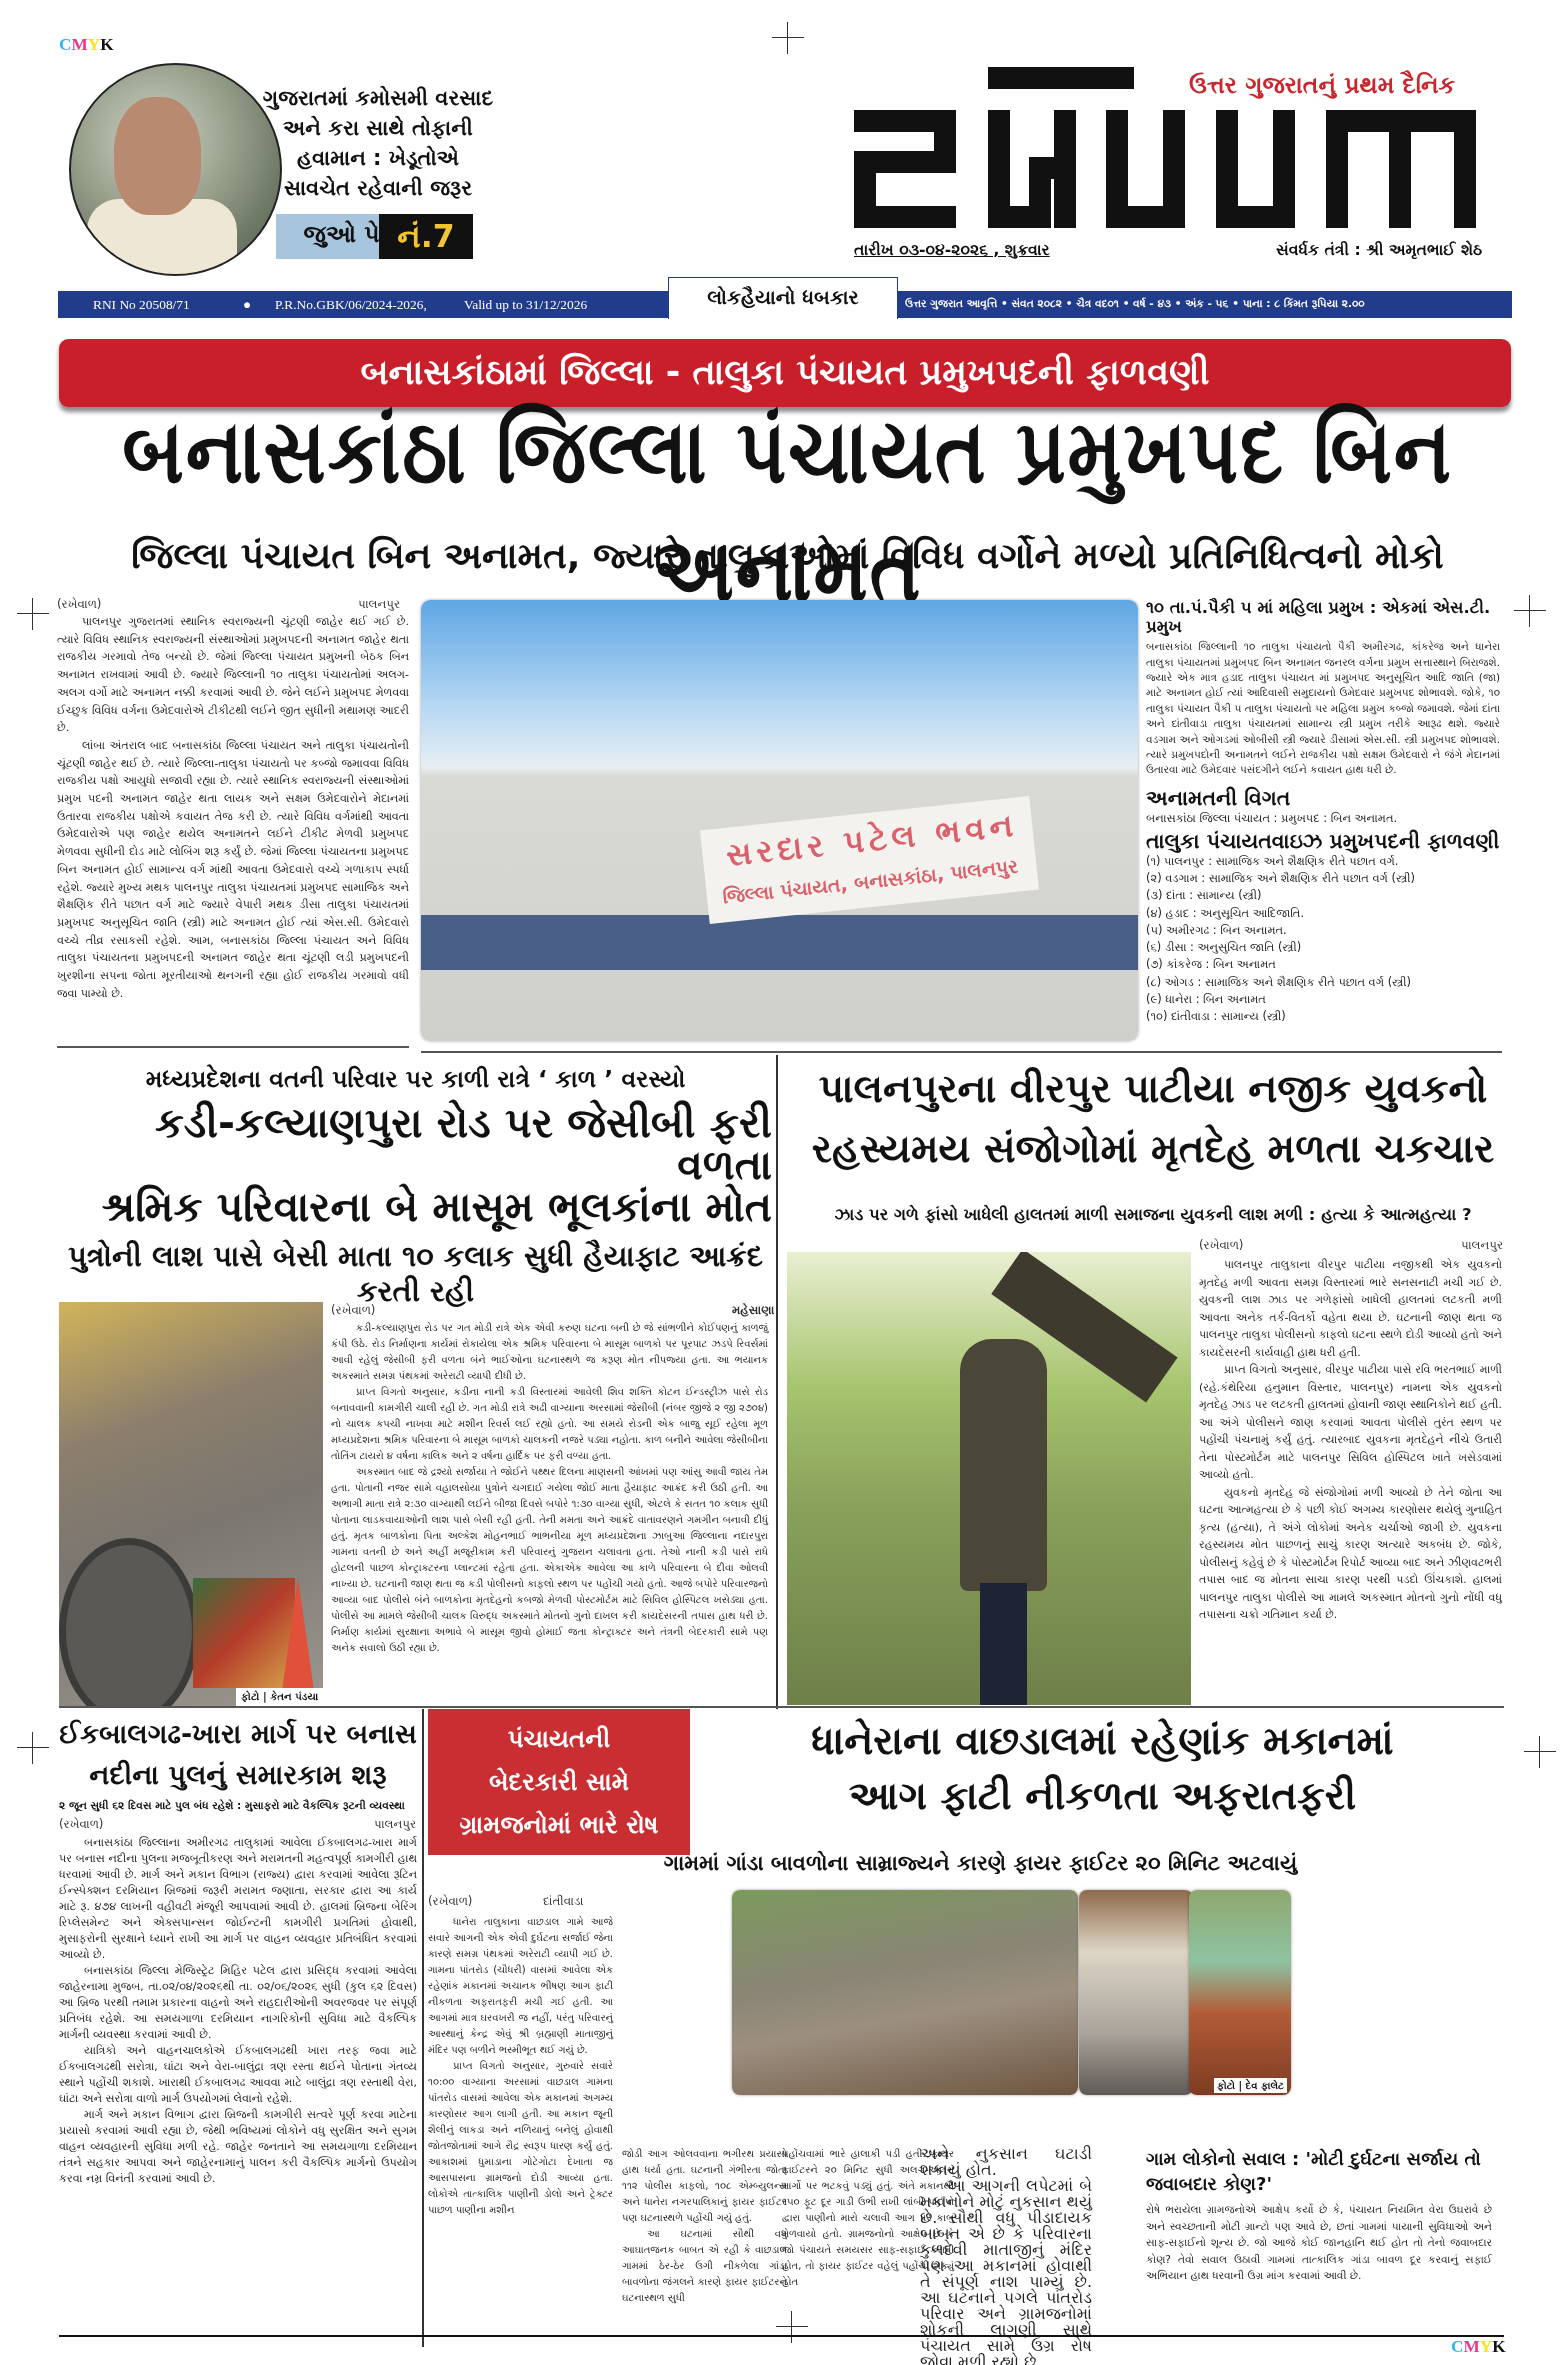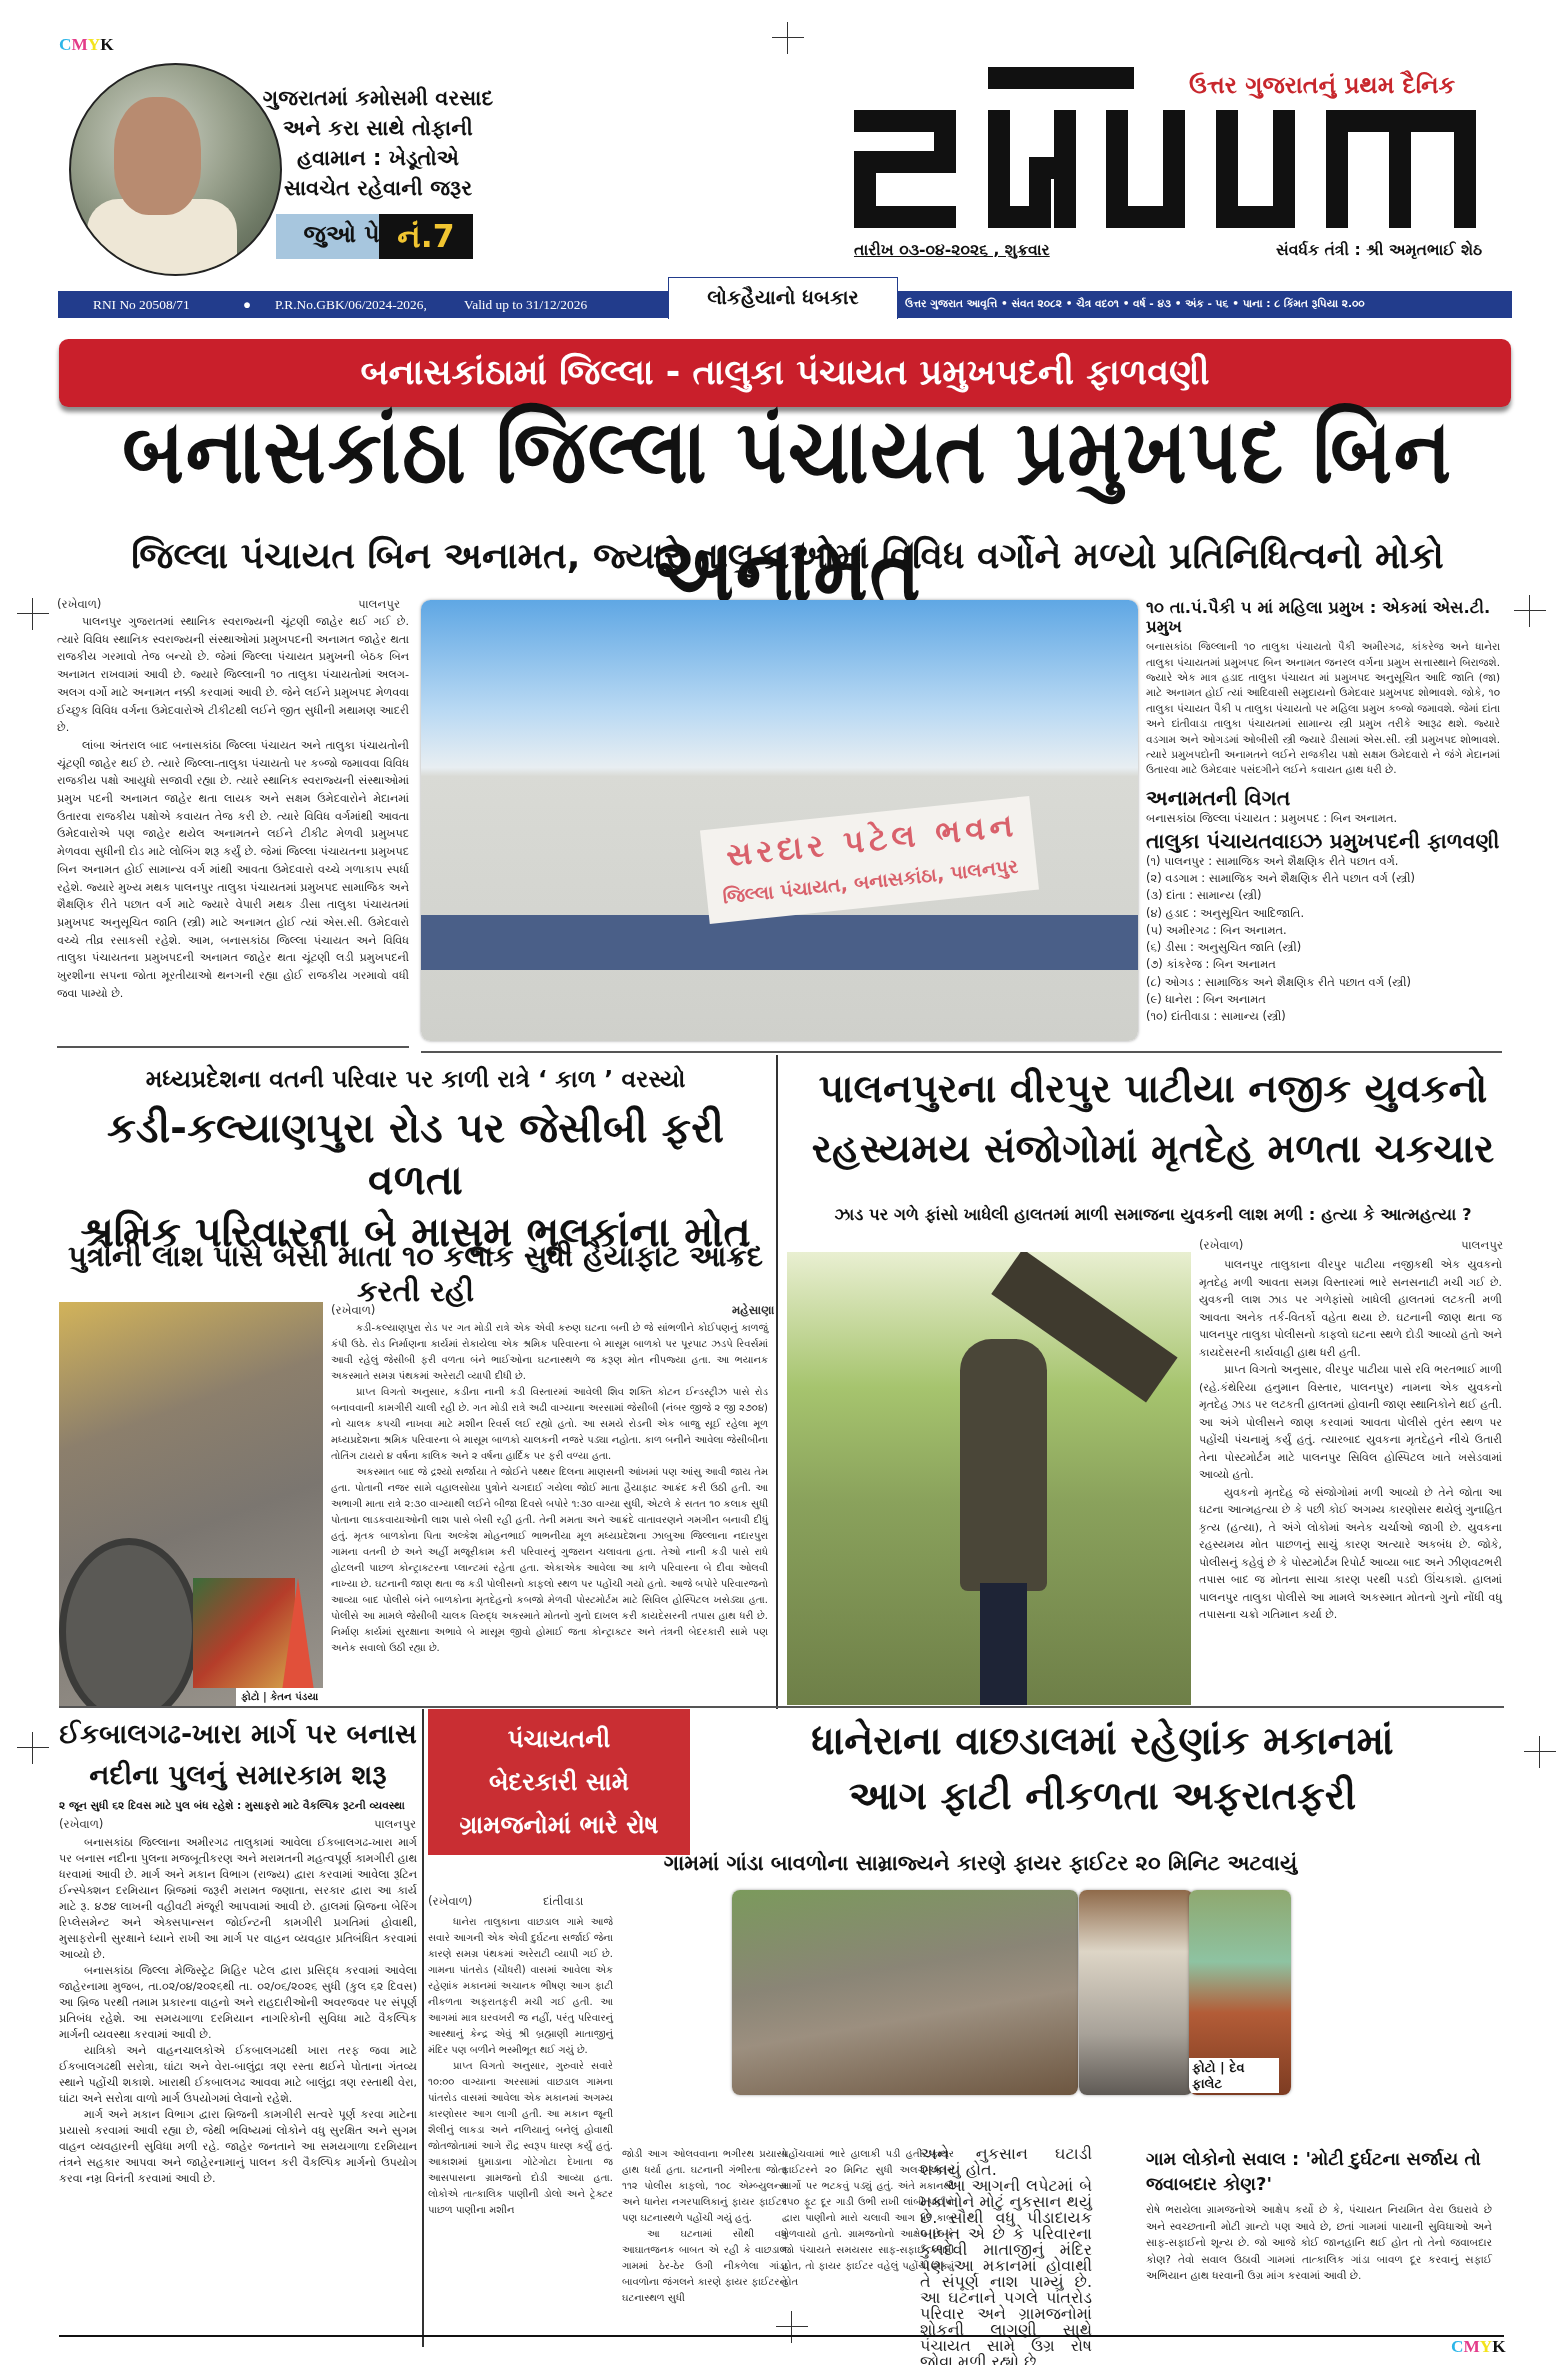--- a/index.html
+++ b/index.html
@@ -65,21 +65,21 @@
   .photo-tree .person{position:absolute;left:173px;top:87px;width:87px;height:252px;background:#4a4638;border-radius:31.5px 31.5px 7.9px 7.9px;}
   .photo-tree .legs{position:absolute;left:193px;top:331px;width:47px;height:134px;background:#1e2436;}
   .photo-tree .trunk{position:absolute;left:220px;top:-7.9px;width:189px;height:55px;background:#3f3a2e;transform:rotate(35deg);transform-origin:left;}
 
   .redbox{left:428px;top:1709px;width:262px;height:146px;background:#c92e33;color:#fff;text-align:center;font-size:24.4px;font-weight:bold;line-height:43px;padding-top:7.9px;box-sizing:border-box;}
 
   .fire-photo{position:absolute;border-radius:7.9px;overflow:hidden;box-shadow:0 0 3.1px rgba(0,0,0,.4);}
   .fp1{left:732px;top:1890px;width:346px;height:205px;background:linear-gradient(170deg,#7b9a5c 0%,#8a8576 40%,#9c8f7f 60%,#6d5640 100%);}
   .fp2{left:1079px;top:1890px;width:114px;height:205px;background:linear-gradient(180deg,#8f6a4a 0%,#ddd5c6 30%,#a8a299 70%,#5f5a55 100%);}
   .fp3{left:1189px;top:1890px;width:102px;height:205px;background:linear-gradient(180deg,#8fa86f 0%,#8ec3a2 35%,#b35c37 60%,#7d3c22 100%);}
-  .fp-credit{position:absolute;right:12px;bottom:1.6px;background:#fff;font-size:13px;font-weight:bold;padding:1.6px 3.1px;}
+  .fp-credit{position:absolute;right:4px;bottom:1.6px;background:#fff;font-size:10px;font-weight:bold;padding:1.6px 3.1px;}
 </style>
 </head>
 <body>
 
 <div class="abs cmyk" style="left:59px;top:35px;">
   <span class="c">C</span><span class="m">M</span><span class="y">Y</span><span class="k">K</span>
 </div>
 <div class="abs cmyk" style="left:1451px;top:2337px;">
   <span class="c">C</span><span class="m">M</span><span class="y">Y</span><span class="k">K</span>
 </div>
@@ -178,21 +178,21 @@
   <div class="list-item">(૭) કાંકરેજ : બિન અનામત</div>
   <div class="list-item">(૮) ઓગડ : સામાજિક અને શૈક્ષણિક રીતે પછાત વર્ગ (સ્ત્રી)</div>
   <div class="list-item">(૯) ધાનેરા : બિન અનામત</div>
   <div class="list-item">(૧૦) દાંતીવાડા : સામાન્ય (સ્ત્રી)</div>
 </div>
 <div class="abs rule" style="left:421px;top:1051px;width:1081px;height:1.6px;"></div>
 
 <div class="abs" style="left:776px;top:1055px;width:1.6px;height:654px;background:#333;"></div>
 
 <div class="abs" style="left:59px;top:1065px;width:713px;text-align:center;font-size:23.6px;font-weight:bold;">મધ્યપ્રદેશના વતની પરિવાર પર કાળી રાત્રે ‘ કાળ ’ વરસ્યો</div>
-<div class="abs" style="left:59px;top:1102px;width:713px;text-align:center;font-size:41px;font-weight:bold;line-height:52px;">
+<div class="abs" style="left:59px;top:1102px;width:713px;text-align:right;font-size:41px;font-weight:bold;line-height:42px;">
   <div>કડી-કલ્યાણપુરા રોડ પર જેસીબી ફરી વળતા</div>
   <div>શ્રમિક પરિવારના બે માસૂમ ભૂલકાંના મોત</div>
 </div>
 <div class="abs" style="left:59px;top:1239px;width:713px;text-align:center;font-size:29px;font-weight:bold;">પુત્રોની લાશ પાસે બેસી માતા ૧૦ કલાક સુધી હૈયાફાટ આક્રંદ કરતી રહી</div>
 <div class="abs photo-jcb">
   <div class="tyre"></div>
   <div class="cloth"></div>
   <div class="cone"></div>
   <div class="credit">ફોટો | કેતન પંડયા</div>
 </div>

